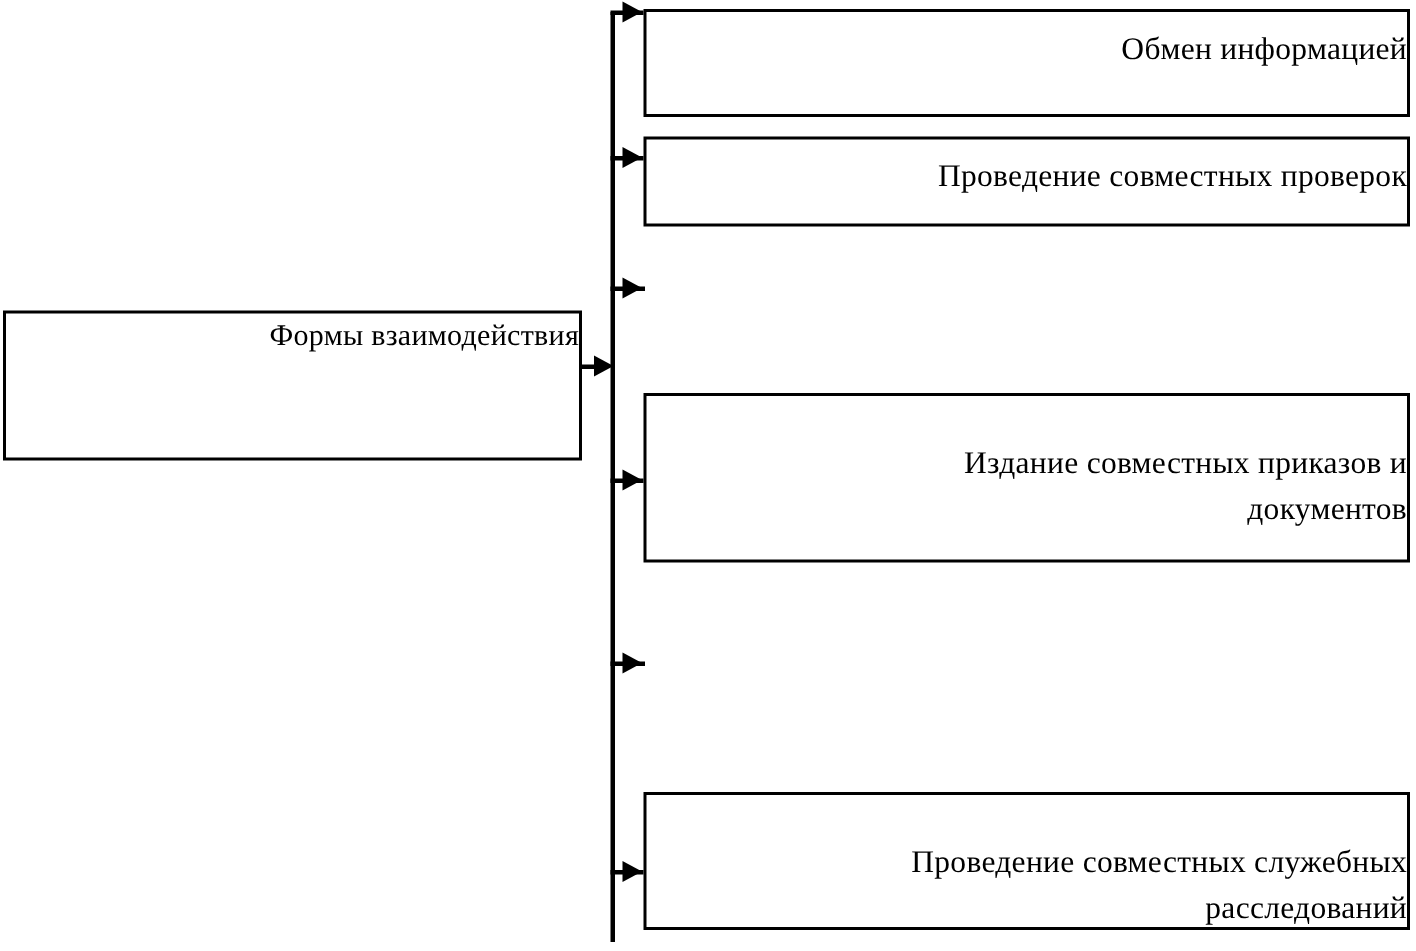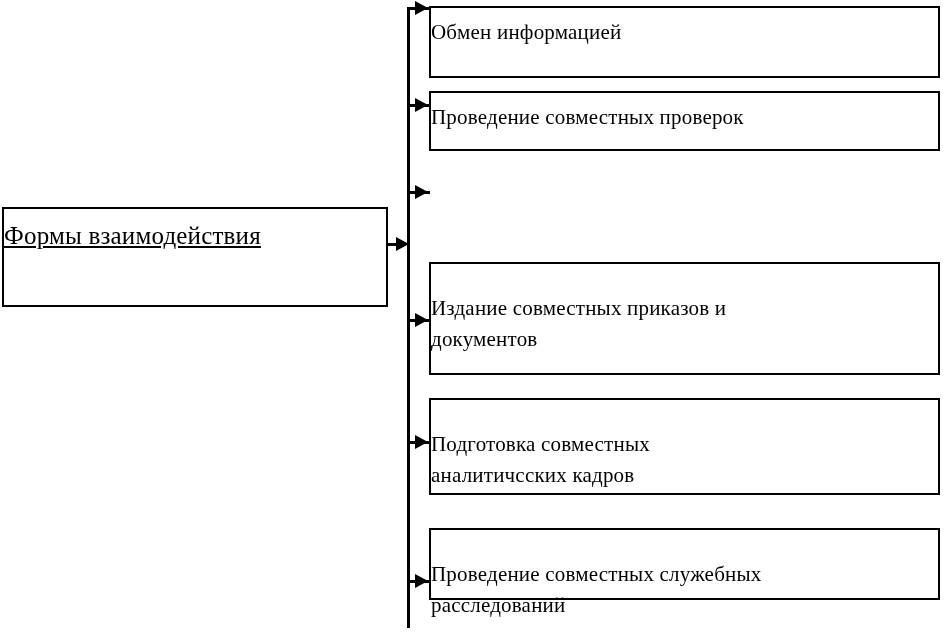--- a/index.html
+++ b/index.html
@@ -18,34 +18,32 @@
     color: #000000;
   }
   .node-box {
     position: absolute;
     box-sizing: border-box;
     border: 2px solid #000000;
     background: #ffffff;
     display: flex;
     align-items: flex-start;
     justify-content: center;
-    text-align: left;
+    text-align: right;
   }
   .node-label {
     display: block;
     width: 100%;
     font-size: 21px;
     line-height: 31px;
     letter-spacing: 0.2px;
     white-space: pre-line;
   }
   .root-box .node-label {
-    padding-top: 11px;
-    font-size: 25px;
-    text-decoration: underline;
+    font-size: 20px;
   }
   .child-box .node-label {
     padding-top: 9px;
   }
   .child-box.two-line .node-label {
     padding-top: 29px;
   }
   .spine {
     position: absolute;
     background: #000000;
@@ -98,25 +96,21 @@
 
   <div class="stub" style="left:407px; top:319px; width:23px;"></div>
   <div class="arrowhead" style="left:415px; top:313px;"></div>
   <div class="node-box child-box two-line" style="left:429px; top:262px; width:511px; height:113px;">
     <span class="node-label">Издание совместных приказов и
 документов</span>
   </div>
 
   <div class="stub" style="left:407px; top:441px; width:23px;"></div>
   <div class="arrowhead" style="left:415px; top:435px;"></div>
-  <div class="node-box child-box two-line" style="left:429px; top:398px; width:511px; height:97px;">
-    <span class="node-label">Подготовка совместных
-аналитичсских кадров</span>
-  </div>
 
   <div class="stub" style="left:407px; top:580px; width:23px;"></div>
   <div class="arrowhead" style="left:415px; top:574px;"></div>
-  <div class="node-box child-box two-line" style="left:429px; top:528px; width:511px; height:72px;">
+  <div class="node-box child-box two-line" style="left:429px; top:528px; width:511px; height:92px;">
     <span class="node-label">Проведение совместных служебных
 расследований</span>
   </div>
 
 </div>
 
 </body></html>

